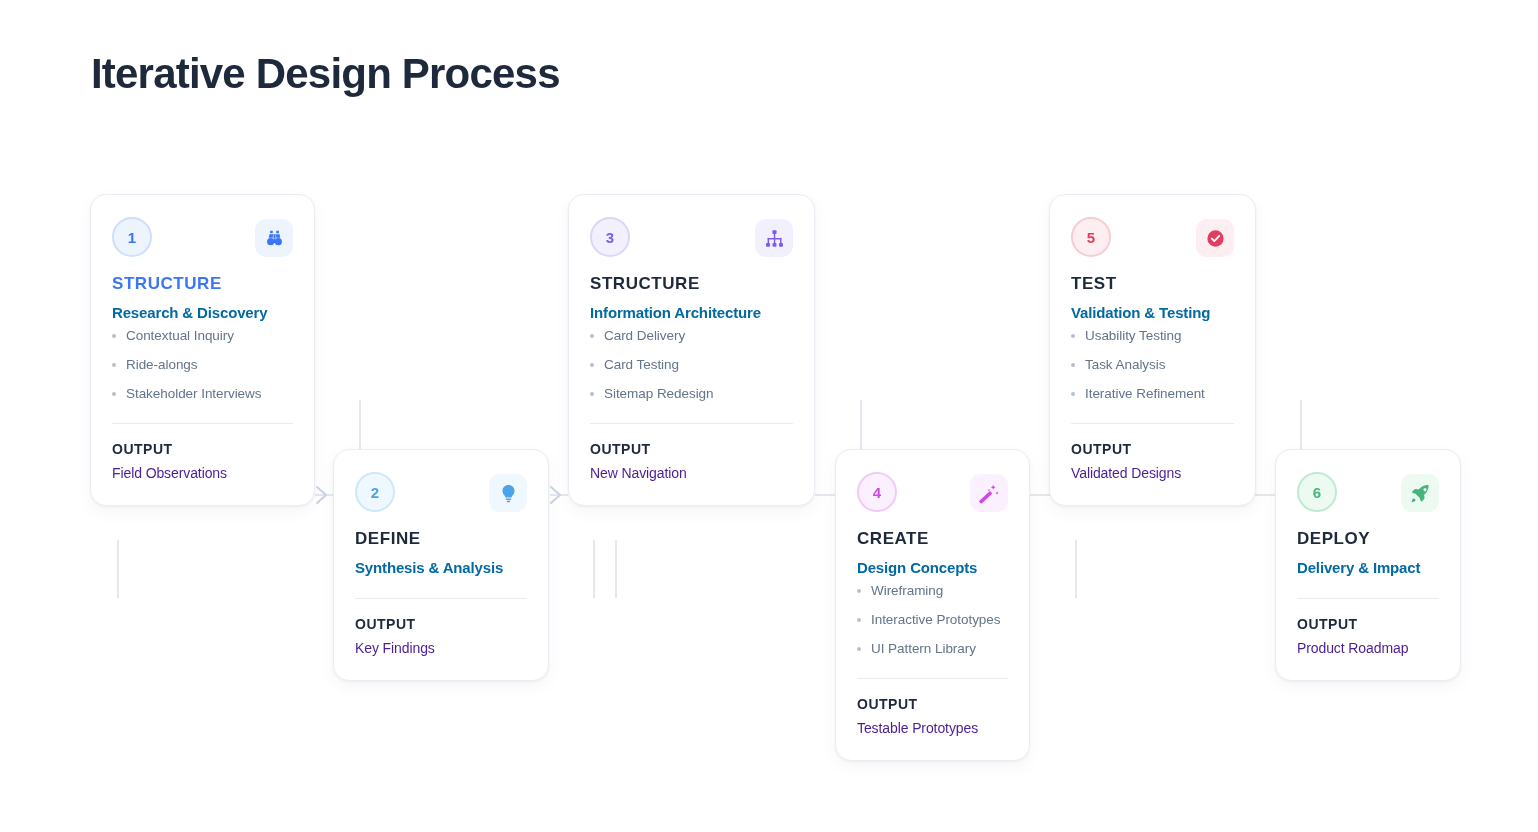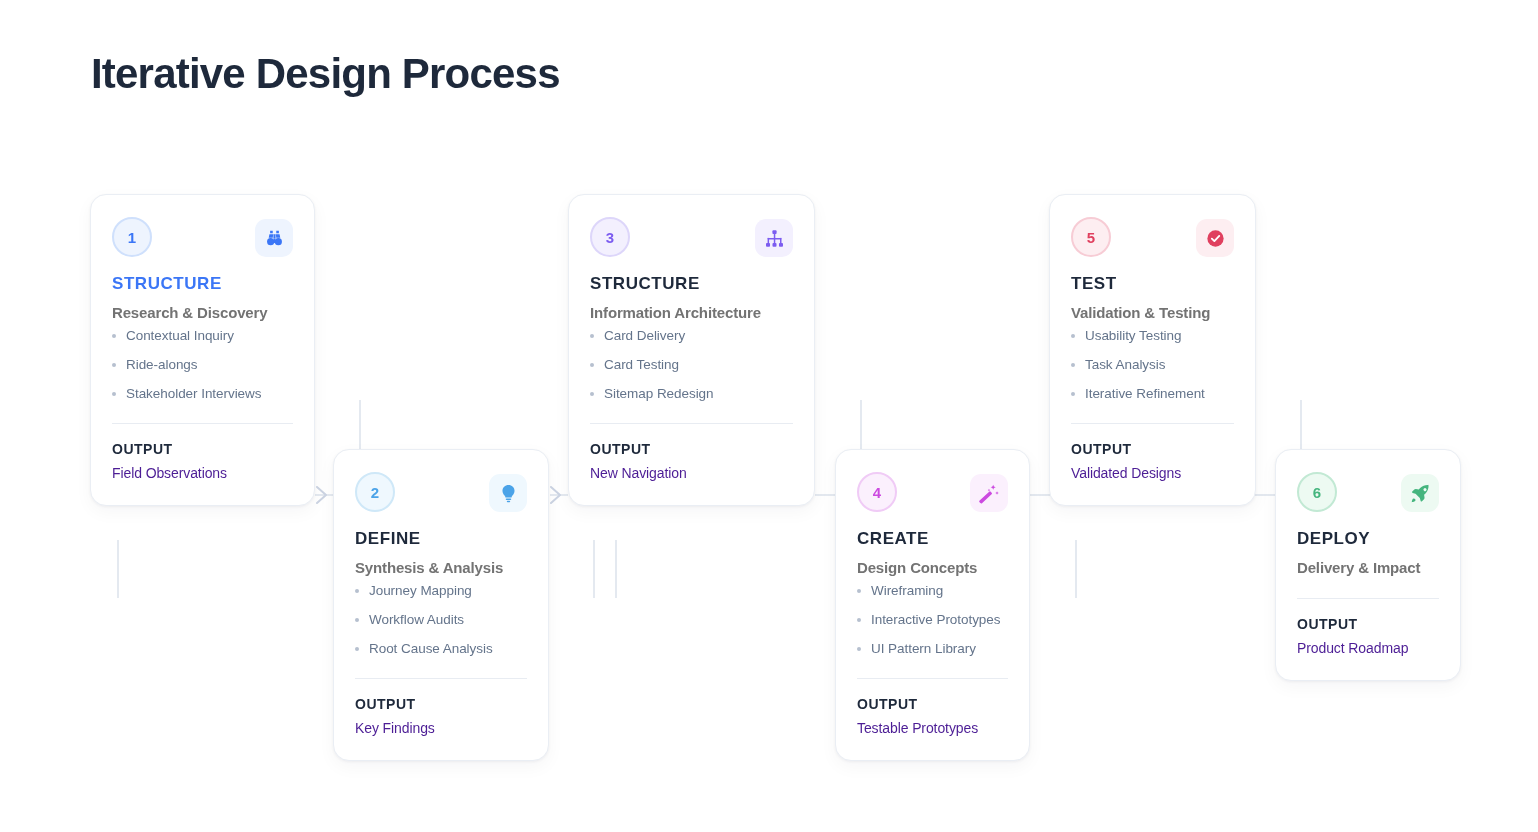--- a/index.html
+++ b/index.html
@@ -113,21 +113,21 @@
     letter-spacing: 0.55px;
     color: #1e293b;
     line-height: 1.1;
   }
   .phase-label.accent-label { color: #3b76f6; }
 
   .phase-sub {
     margin-top: 10px;
     font-size: 15px;
     font-weight: bold;
-    color: #737373;
+    color: #0369a1;
     letter-spacing: -0.15px;
     line-height: 1.15;
   }
 
   .bullets {
     list-style: none;
     margin-top: 7px;
   }
   .bullets li {
     position: relative;
@@ -254,25 +254,20 @@
             <div class="icon-tile" style="background:#eff8fe;">
               <svg width="21" height="21" viewBox="0 0 24 24" fill="#4ba3e8">
                 <path d="M12 2.2c-3.9 0-6.9 3-6.9 6.7 0 2.5 1.3 4.2 2.4 5.5.6.8 1 1.3 1 2.1h7c0-.8.4-1.3 1-2.1 1.1-1.3 2.4-3 2.4-5.5 0-3.7-3-6.7-6.9-6.7z"></path>
                 <rect x="8.9" y="17.6" width="6.2" height="1.9" rx="0.8"></rect>
                 <rect x="10.1" y="20.2" width="3.8" height="1.7" rx="0.85"></rect>
               </svg>
             </div>
           </div>
           <div class="phase-label">DEFINE</div>
           <div class="phase-sub">Synthesis &amp; Analysis</div>
-          <ul class="bullets">
-            <li>Journey Mapping</li>
-            <li>Workflow Audits</li>
-            <li>Root Cause Analysis</li>
-          </ul>
           <div class="divider"></div>
           <div class="output-label">OUTPUT</div>
           <div class="output-value">Key Findings</div>
         </div>
         <div class="step-card" style="left: 568px; top: 194px; width: 247px;">
           <div class="card-top">
             <div class="step-badge" style="border-color:#ddd6fa;background:#f3f0fe;color:#7c5cf0;">
               <span>3</span>
             </div>
             <div class="icon-tile" style="background:#f3f0fe;">

